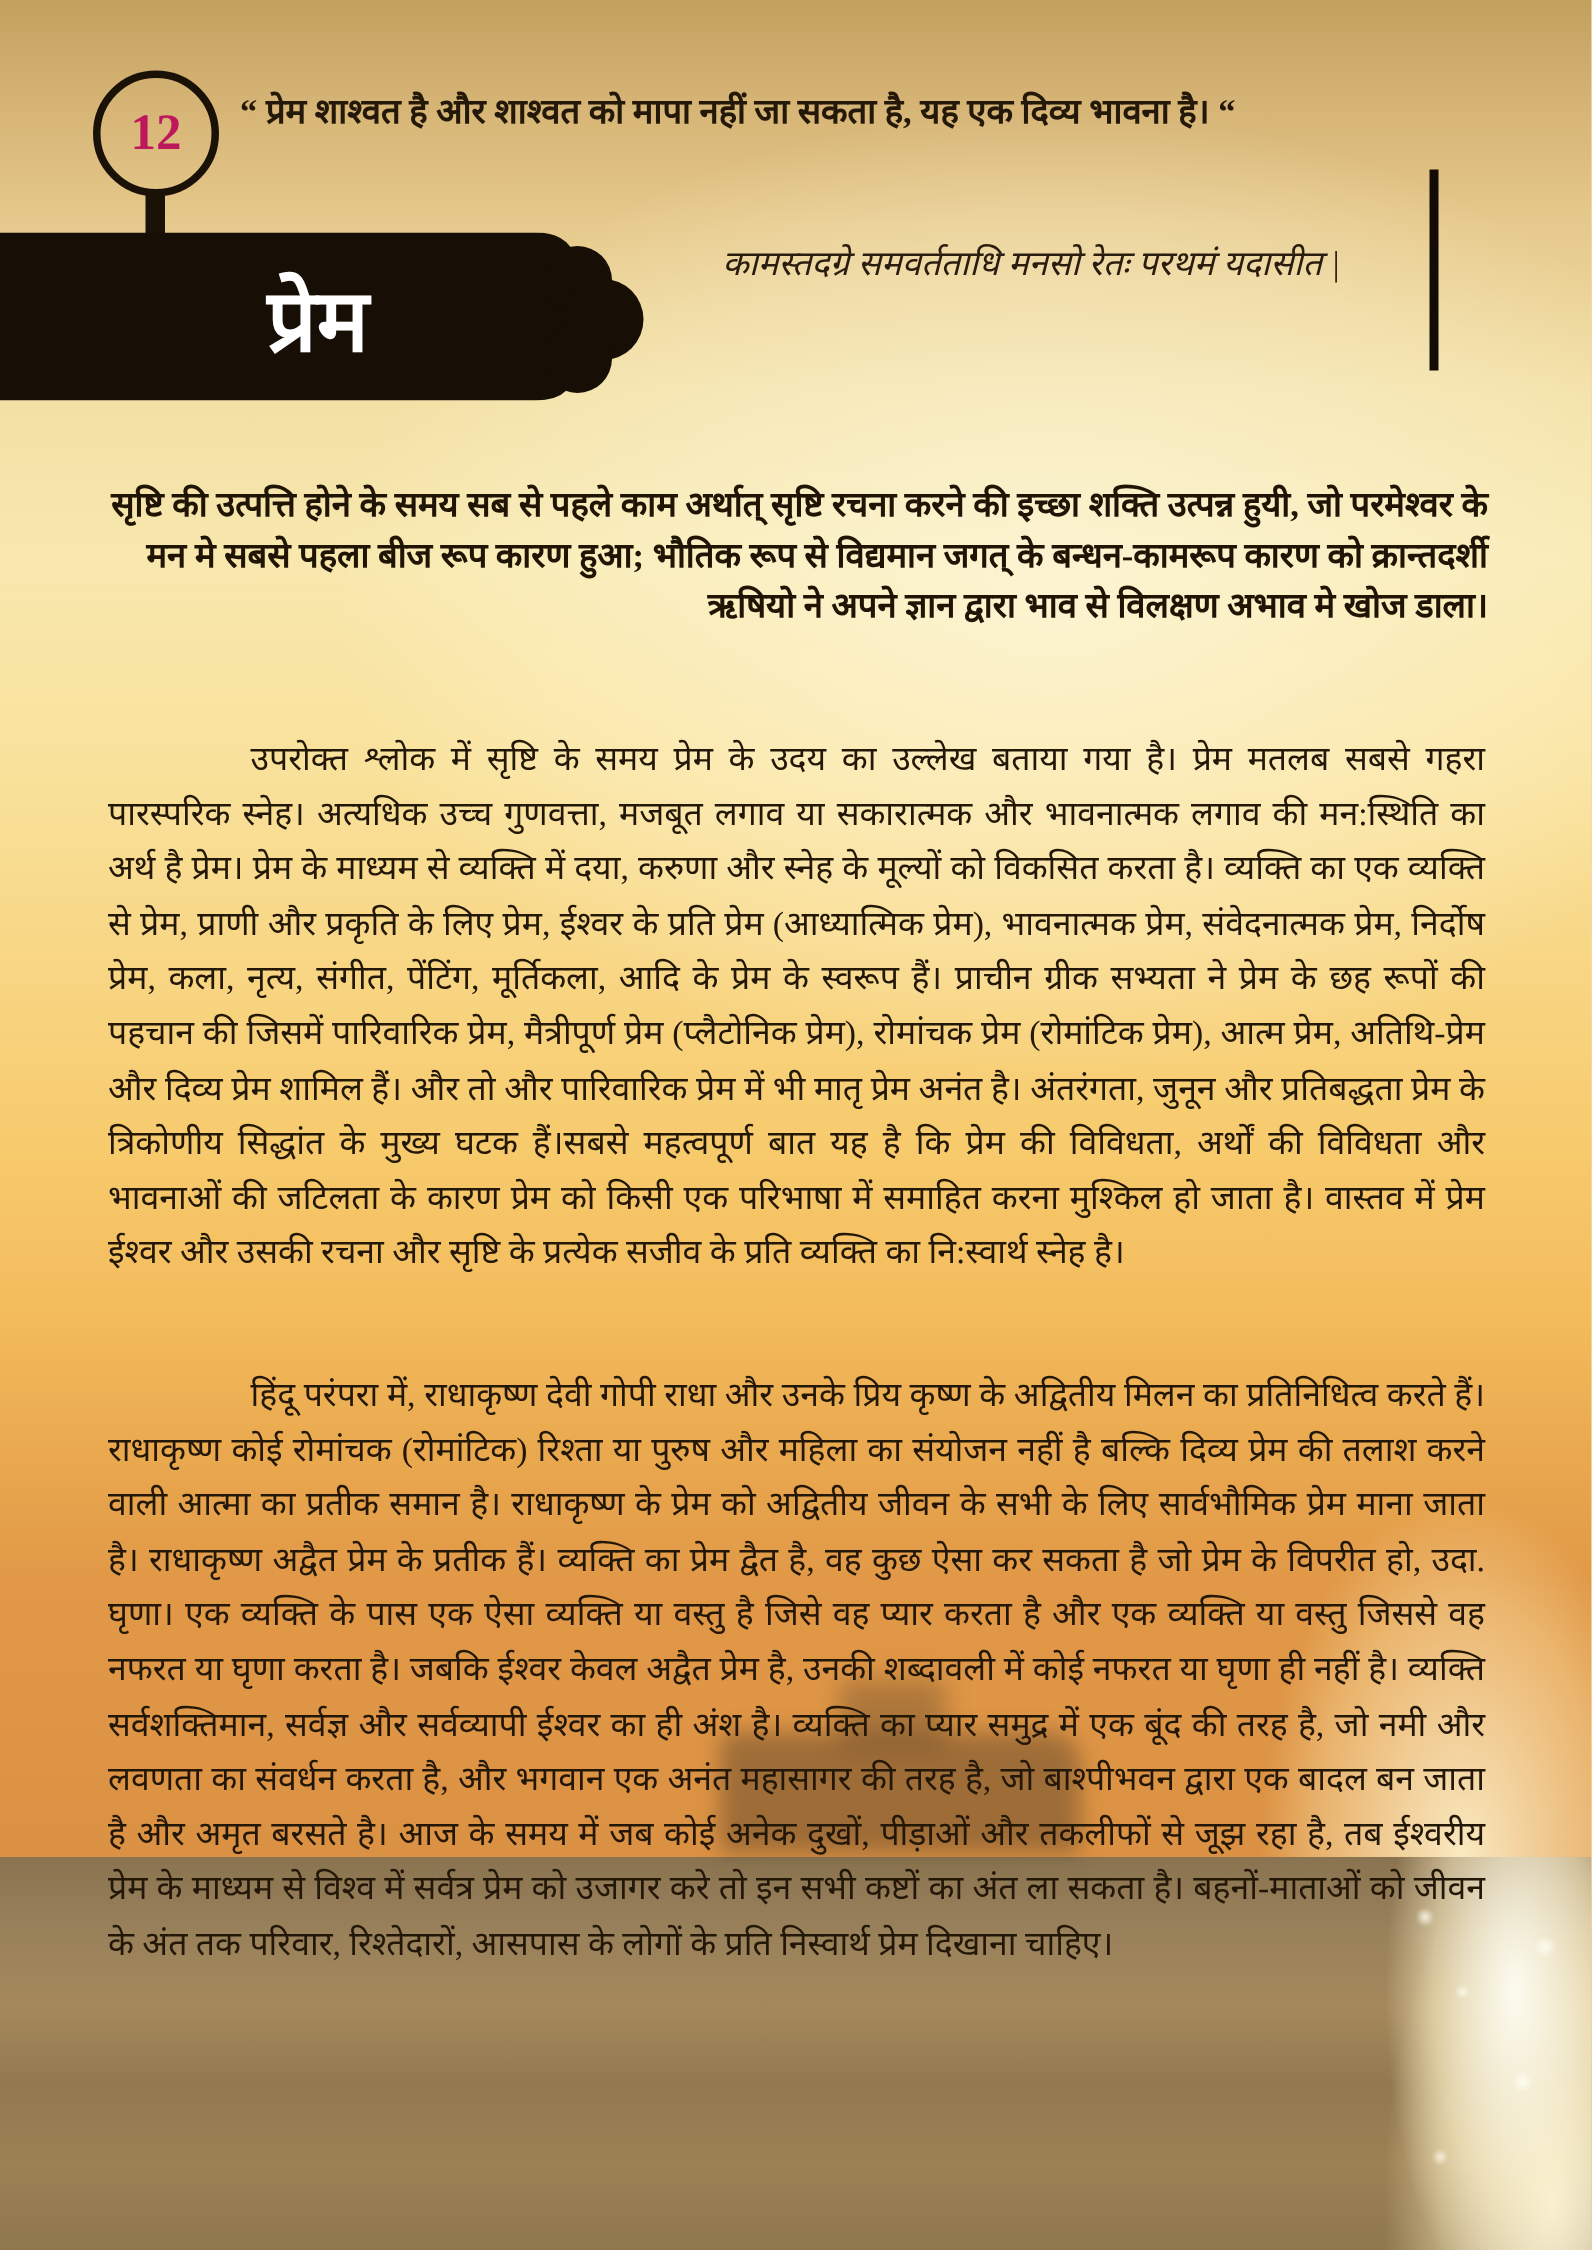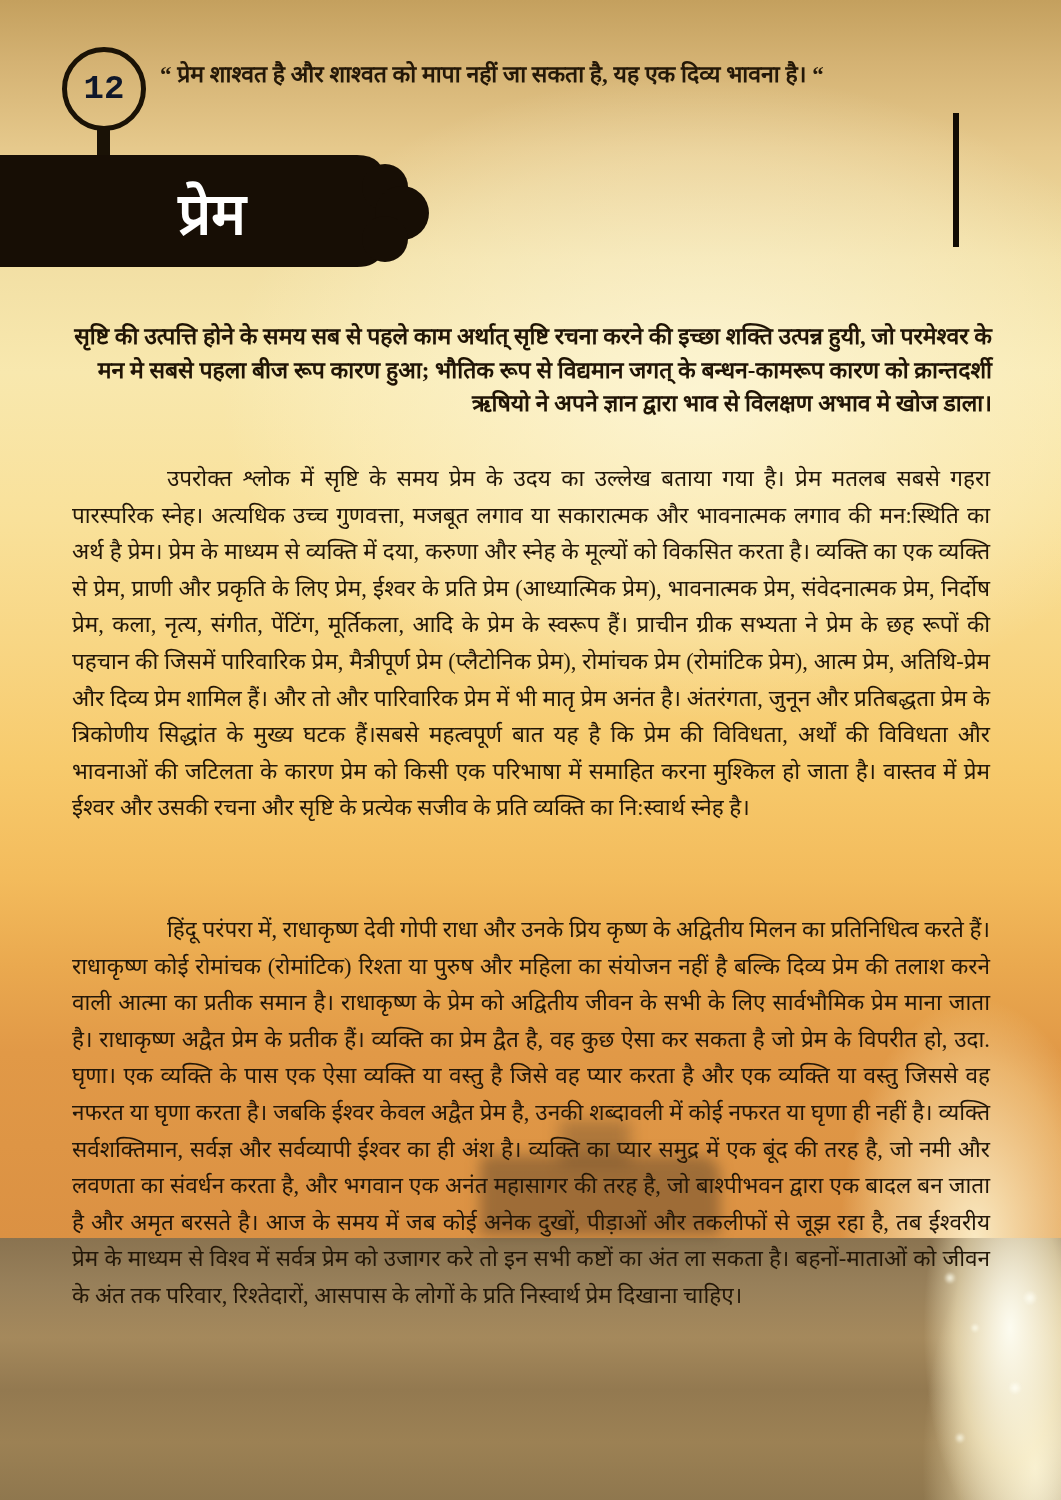--- a/index.html
+++ b/index.html
@@ -52,22 +52,22 @@
   .ship-superstructure {
     position: absolute; left: 560px; top: 1120px; width: 70px; height: 45px;
     background: rgba(82,62,40,0.35);
     filter: blur(8px);
   }
   
   .page-number-badge {
     position: absolute; left: 62px; top: 47px; width: 74px; height: 74px;
     border: 5px solid #1a1206; border-radius: 50%;
     display: flex; align-items: center; justify-content: center;
-    font-family: Liberation Mono, monospace;
-    font-weight: bold; font-size: 34px; color: #0f172a;
+    font-family: Liberation Serif, serif;
+    font-weight: bold; font-size: 34px; color: #be185d;
   }
   .badge-stem {
     position: absolute; left: 97px; top: 128px; width: 13px; height: 30px;
     background: #1a1206;
   }
   .top-quote {
     position: absolute; left: 160px; top: 60px; width: 790px;
     text-align: left; font-weight: bold; font-size: 23px; color: #241808;
     line-height: 30px;
   }
@@ -95,21 +95,21 @@
   .intro-para {
     position: absolute; left: 68px; top: 320px; width: 924px;
     text-align: right; font-weight: bold; font-size: 23px; color: #201405;
     line-height: 33.5px;
   }
   .body-para {
     position: absolute; left: 72px; width: 918px;
     text-align: justify; font-size: 22.5px; color: #231708;
     line-height: 36.6px; text-indent: 95px;
   }
-  .body-para.p1 { top: 461px; }
+  .body-para.p1 { top: 488px; }
   .body-para.p2 { top: 912px; }
 </style>
 </head>
 <body>
 
 <div class="page">
 
   <div class="bg-sky"></div>
   <div class="bg-sea"></div>
   <div class="sea-glitter"></div>
@@ -128,20 +128,21 @@
       <path d="M0,0 L357,0 Q385,0 385,28 L385,84 Q385,112 357,112 L0,112 Z" fill="#170e05"></path>
       <circle cx="385" cy="32" r="23" fill="#170e05"></circle>
       <circle cx="402" cy="58" r="27" fill="#170e05"></circle>
       <circle cx="385" cy="84" r="23" fill="#170e05"></circle>
     </svg>
   </div>
   <div class="title-banner-text">प्रेम</div>
 
 
   <div class="shloka">
+    <div>कामस्तदग्रे समवर्तताधि मनसो रेतः परथमं यदासीत |</div>
   </div>
   <div class="shloka-divider"></div>
 
   <div class="intro-para">सृष्टि की उत्पत्ति होने के समय सब से पहले काम अर्थात् सृष्टि रचना करने की इच्छा शक्ति उत्पन्न हुयी, जो परमेश्वर के मन मे सबसे पहला बीज रूप कारण हुआ; भौतिक रूप से विद्यमान जगत् के बन्धन-कामरूप कारण को क्रान्तदर्शी ऋषियो ने अपने ज्ञान द्वारा भाव से विलक्षण अभाव मे खोज डाला।</div>
 
   <div class="body-para p1">उपरोक्त श्लोक में सृष्टि के समय प्रेम के उदय का उल्लेख बताया गया है। प्रेम मतलब सबसे गहरा पारस्परिक स्नेह। अत्यधिक उच्च गुणवत्ता, मजबूत लगाव या सकारात्मक और भावनात्मक लगाव की मन:स्थिति का अर्थ है प्रेम। प्रेम के माध्यम से व्यक्ति में दया, करुणा और स्नेह के मूल्यों को विकसित करता है। व्यक्ति का एक व्यक्ति से प्रेम, प्राणी और प्रकृति के लिए प्रेम, ईश्वर के प्रति प्रेम (आध्यात्मिक प्रेम), भावनात्मक प्रेम, संवेदनात्मक प्रेम, निर्दोष प्रेम, कला, नृत्य, संगीत, पेंटिंग, मूर्तिकला, आदि के प्रेम के स्वरूप हैं। प्राचीन ग्रीक सभ्यता ने प्रेम के छह रूपों की पहचान की जिसमें पारिवारिक प्रेम, मैत्रीपूर्ण प्रेम (प्लैटोनिक प्रेम), रोमांचक प्रेम (रोमांटिक प्रेम), आत्म प्रेम, अतिथि-प्रेम और दिव्य प्रेम शामिल हैं। और तो और पारिवारिक प्रेम में भी मातृ प्रेम अनंत है। अंतरंगता, जुनून और प्रतिबद्धता प्रेम के त्रिकोणीय सिद्धांत के मुख्य घटक हैं।सबसे महत्वपूर्ण बात यह है कि प्रेम की विविधता, अर्थों की विविधता और भावनाओं की जटिलता के कारण प्रेम को किसी एक परिभाषा में समाहित करना मुश्किल हो जाता है। वास्तव में प्रेम ईश्वर और उसकी रचना और सृष्टि के प्रत्येक सजीव के प्रति व्यक्ति का नि:स्वार्थ स्नेह है।</div>
 
   <div class="body-para p2">हिंदू परंपरा में, राधाकृष्ण देवी गोपी राधा और उनके प्रिय कृष्ण के अद्वितीय मिलन का प्रतिनिधित्व करते हैं।राधाकृष्ण कोई रोमांचक (रोमांटिक) रिश्ता या पुरुष और महिला का संयोजन नहीं है बल्कि दिव्य प्रेम की तलाश करने वाली आत्मा का प्रतीक समान है। राधाकृष्ण के प्रेम को अद्वितीय जीवन के सभी के लिए सार्वभौमिक प्रेम माना जाता है। राधाकृष्ण अद्वैत प्रेम के प्रतीक हैं। व्यक्ति का प्रेम द्वैत है, वह कुछ ऐसा कर सकता है जो प्रेम के विपरीत हो, उदा.  घृणा। एक व्यक्ति के पास एक ऐसा व्यक्ति या वस्तु है जिसे वह प्यार करता है और एक व्यक्ति या वस्तु जिससे वह नफरत या घृणा करता है। जबकि ईश्वर केवल अद्वैत प्रेम है, उनकी शब्दावली में कोई नफरत या घृणा ही नहीं है। व्यक्ति सर्वशक्तिमान, सर्वज्ञ और सर्वव्यापी ईश्वर का ही अंश है। व्यक्ति का प्यार समुद्र में एक बूंद की तरह है, जो नमी और लवणता का संवर्धन करता है, और भगवान एक अनंत महासागर की तरह है, जो बाश्पीभवन द्वारा एक बादल बन जाता है और अमृत बरसते है। आज के समय में जब कोई अनेक दुखों, पीड़ाओं और तकलीफों से जूझ रहा है, तब ईश्वरीय प्रेम के माध्यम से विश्व में सर्वत्र प्रेम को उजागर करे तो  इन सभी कष्टों का अंत ला सकता है। बहनों-माताओं को जीवन के अंत तक परिवार, रिश्तेदारों, आसपास के लोगों के प्रति निस्वार्थ प्रेम दिखाना चाहिए।</div>
 
 </div>

